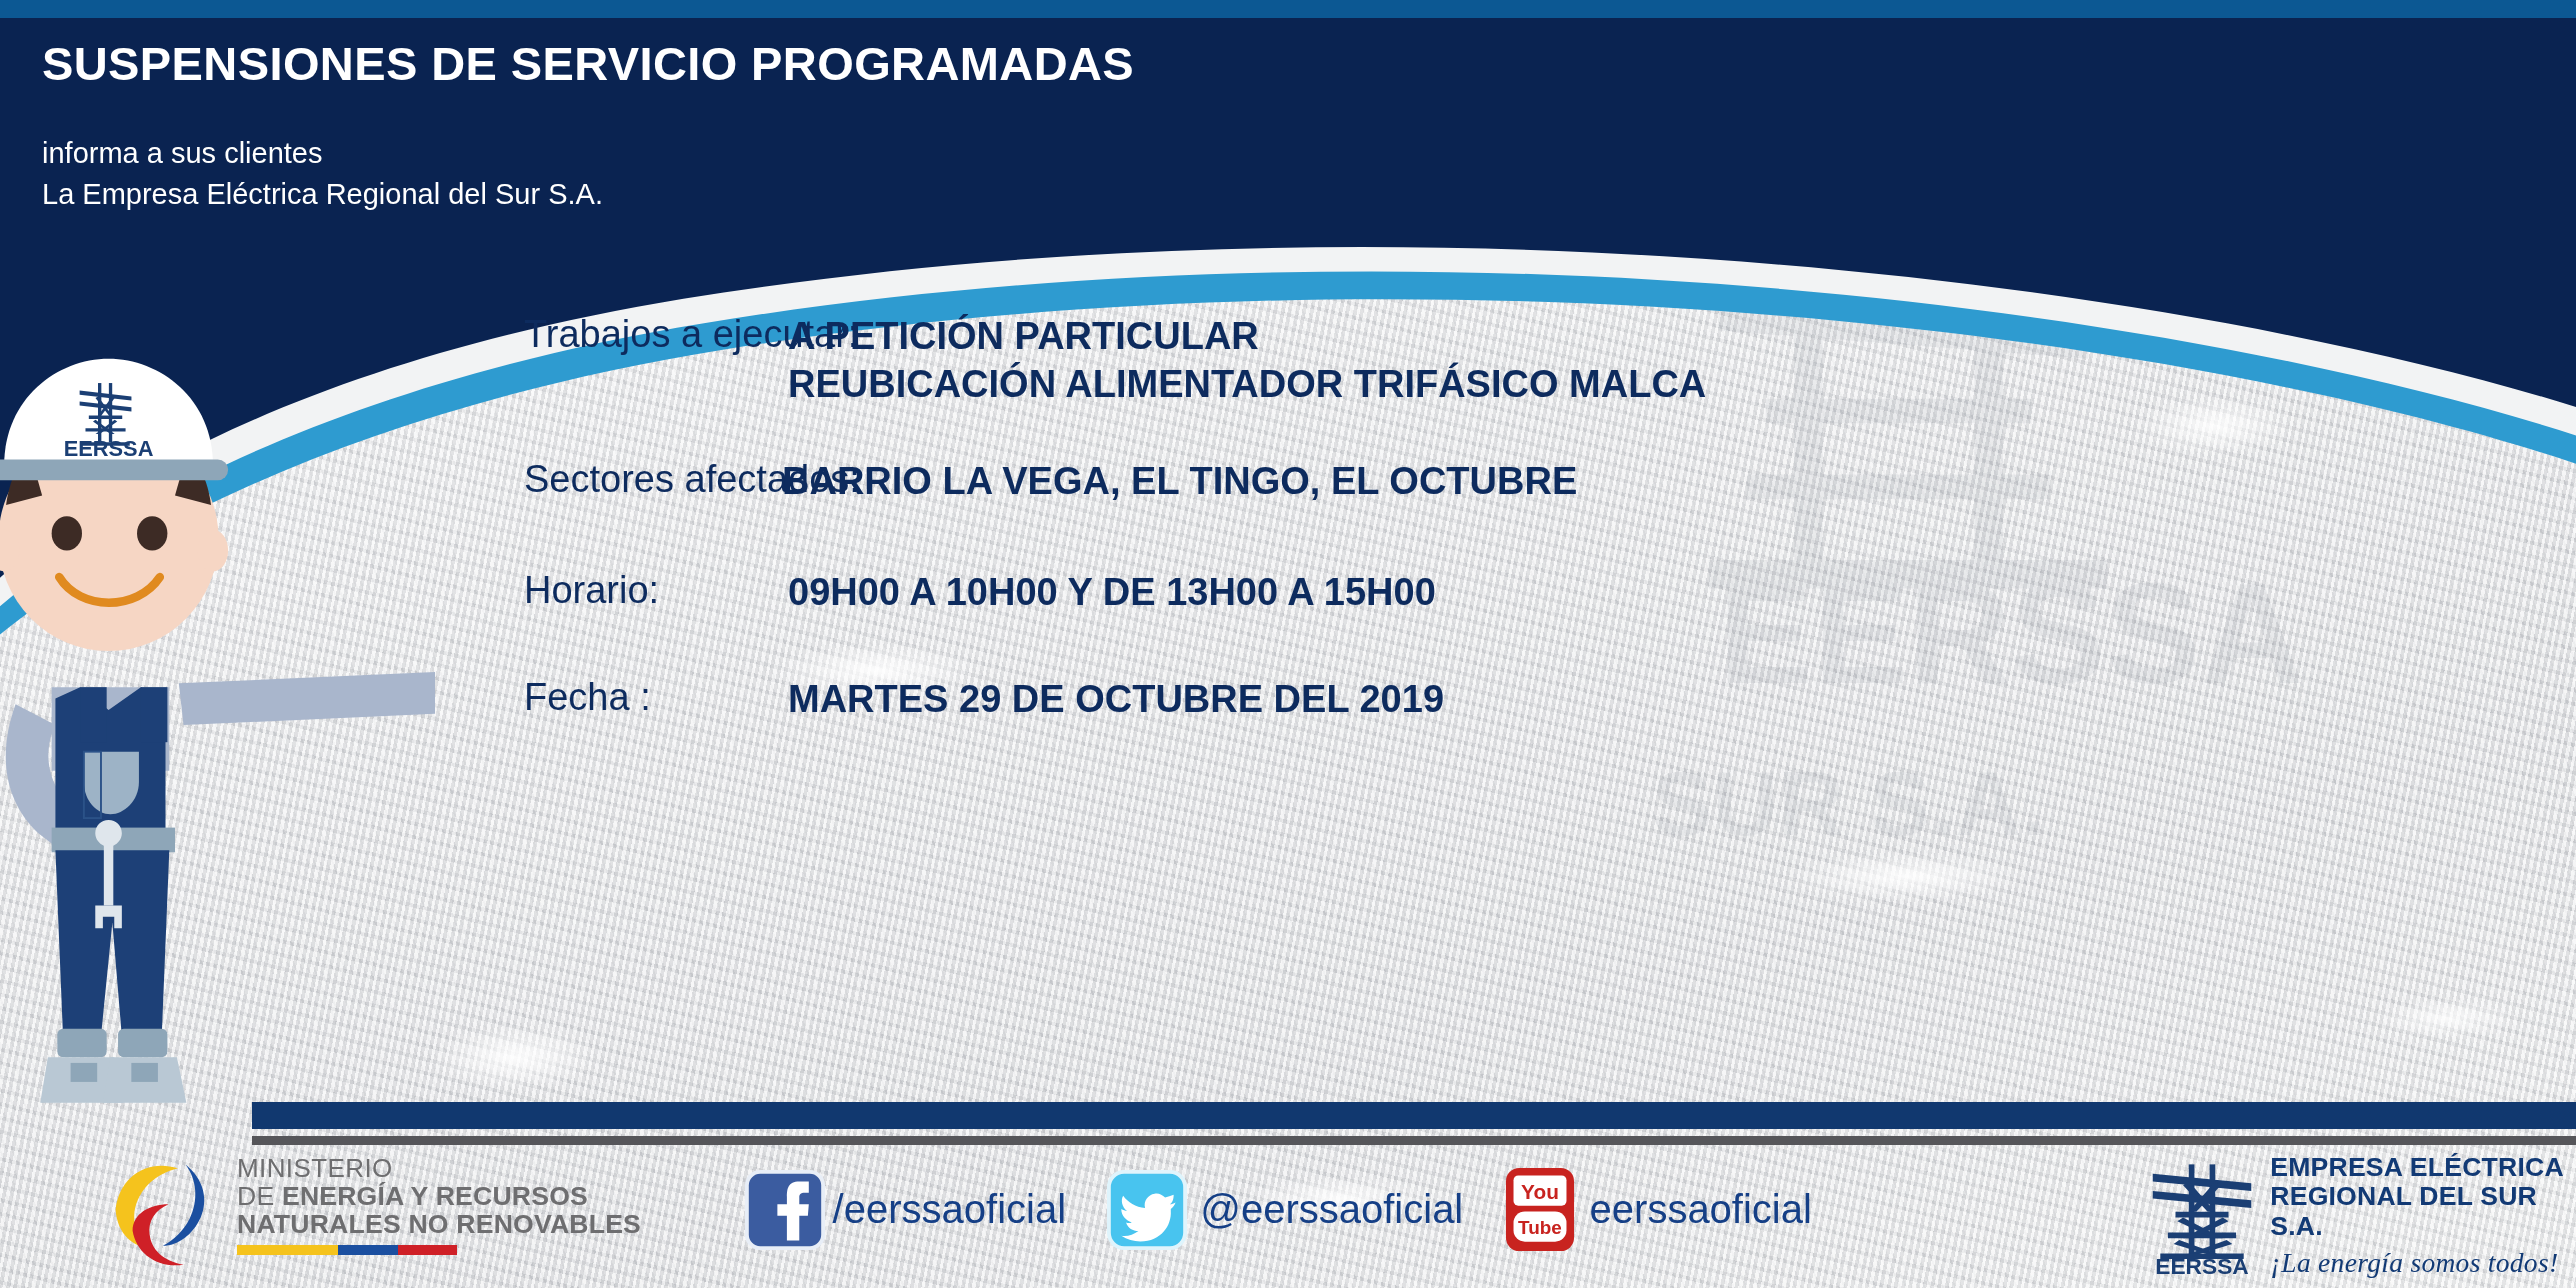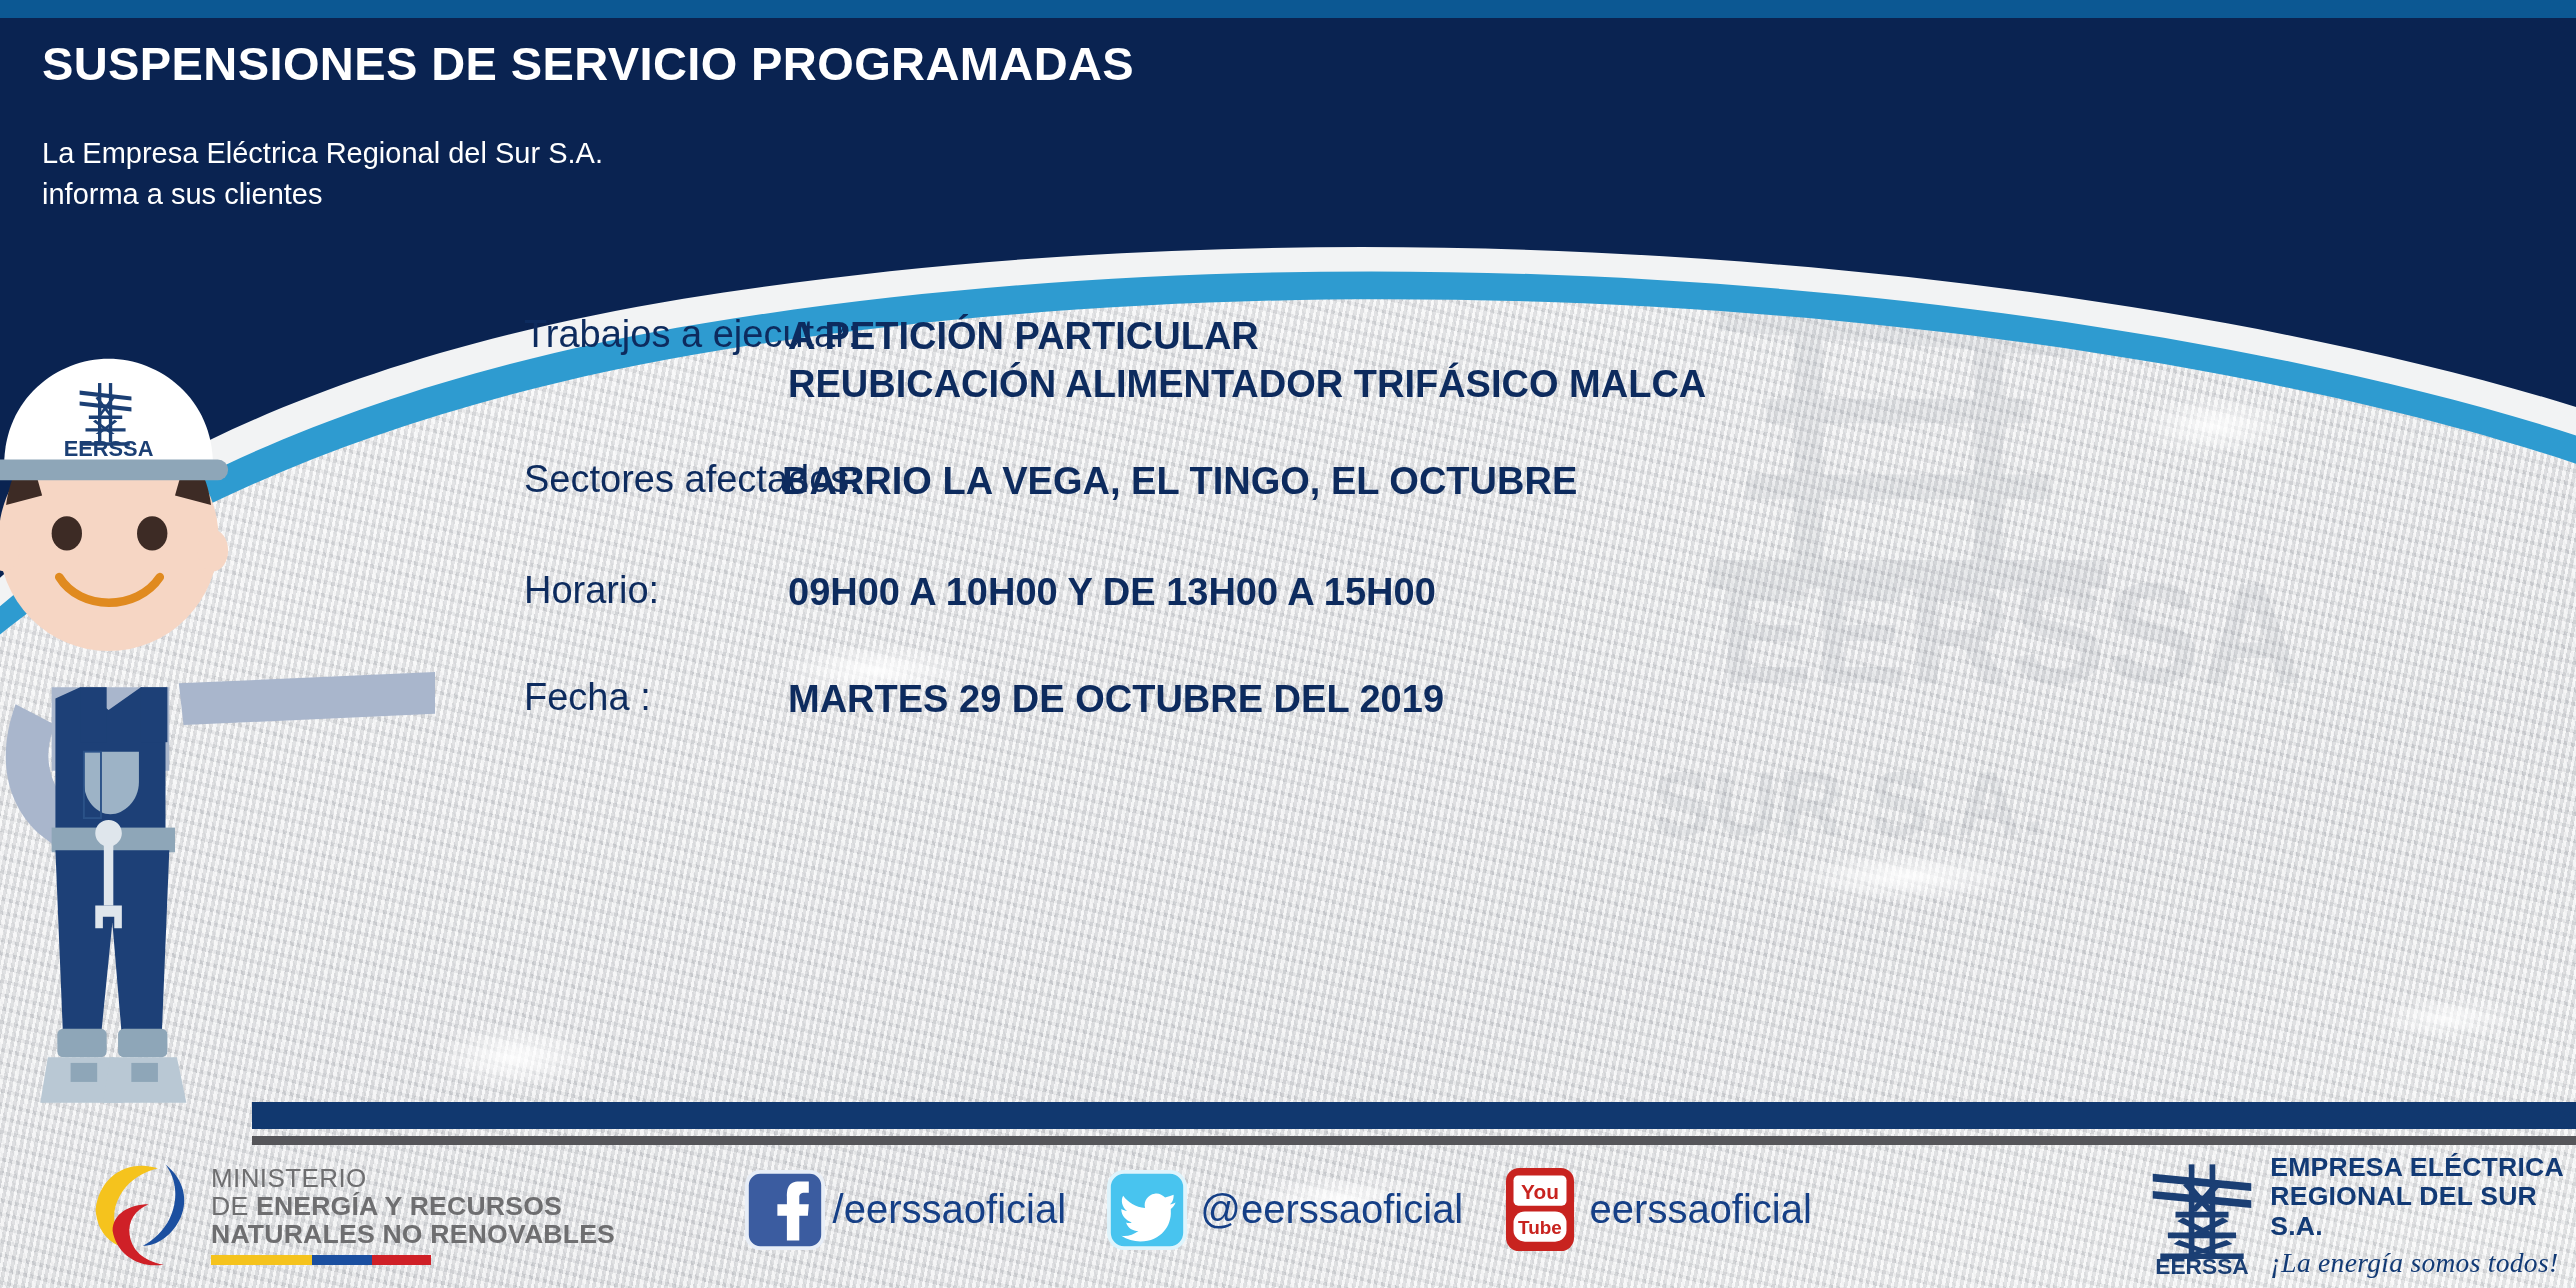--- a/index.html
+++ b/index.html
@@ -123,22 +123,22 @@
     position:absolute;left:252px;top:1136px;width:2324px;height:8.5px;
     background:#56565a;
   }
 
   
   .footer{
     position:absolute;left:0;top:1145px;width:2576px;height:144px;
   }
 
   .ministry{
-    position:absolute;left:84px;top:9.5px;
-    display:flex;align-items:center;gap:15px;
+    position:absolute;left:104px;top:9.5px;
+    display:flex;align-items:flex-start;gap:21px;
   }
   .ministry .m-mark{width:112px;height:121px;flex:0 0 auto;}
   .ministry .m-mark svg{display:block;width:100%;height:100%;}
   .ministry .m-text{
     color:#6e6e70;
     font-family:"Liberation Sans",sans-serif;
     line-height:1.06;
   }
   .m-l1{font-size:26px;font-weight:400;letter-spacing:0.4px;}
   .m-l2{font-size:26.6px;font-weight:400;letter-spacing:0.2px;}
@@ -212,22 +212,22 @@
       <path d="M0 0 H2714 V470 C2300 330 1500 230 760 350 C420 405 160 520 0 650 Z" fill="#2e9bd0"></path>
 
       <path d="M0 0 H2714 V440 C2280 300 1480 200 740 322 C400 378 150 492 0 620 Z" fill="#f2f3f4"></path>
 
       <path d="M0 0 H2714 V410 C2270 272 1460 176 720 296 C380 352 140 462 0 590 Z" fill="#0a2351"></path>
     </svg>
   </div>
 
   <div class="hdr-title">SUSPENSIONES DE SERVICIO PROGRAMADAS</div>
   <div class="hdr-sub">
+    <div>informa a sus clientes</div>
     <div>La Empresa Eléctrica Regional del Sur S.A.</div>
-    <div>informa a sus clientes</div>
   </div>
 
   <div class="mascot">
     <svg viewBox="0 0 470 808" xmlns="http://www.w3.org/2000/svg">
 
       <path d="M200 348 L470 336 L470 380 L205 392 Z" fill="#a9b6cc"></path>
 
       <path d="M28 370 C10 420 14 470 52 506 L96 540 L118 506 L80 470 C60 448 58 416 70 392 Z" fill="#a9b6cc"></path>
       <circle cx="104" cy="528" r="24" fill="#f6d6c4"></circle>
 

